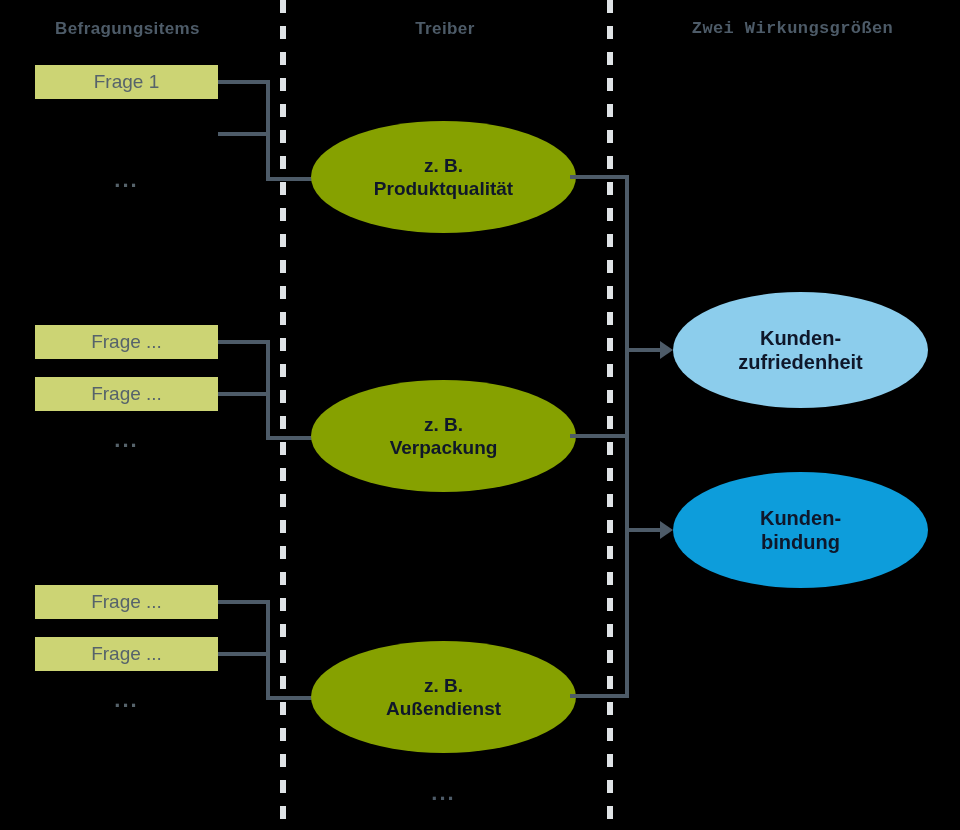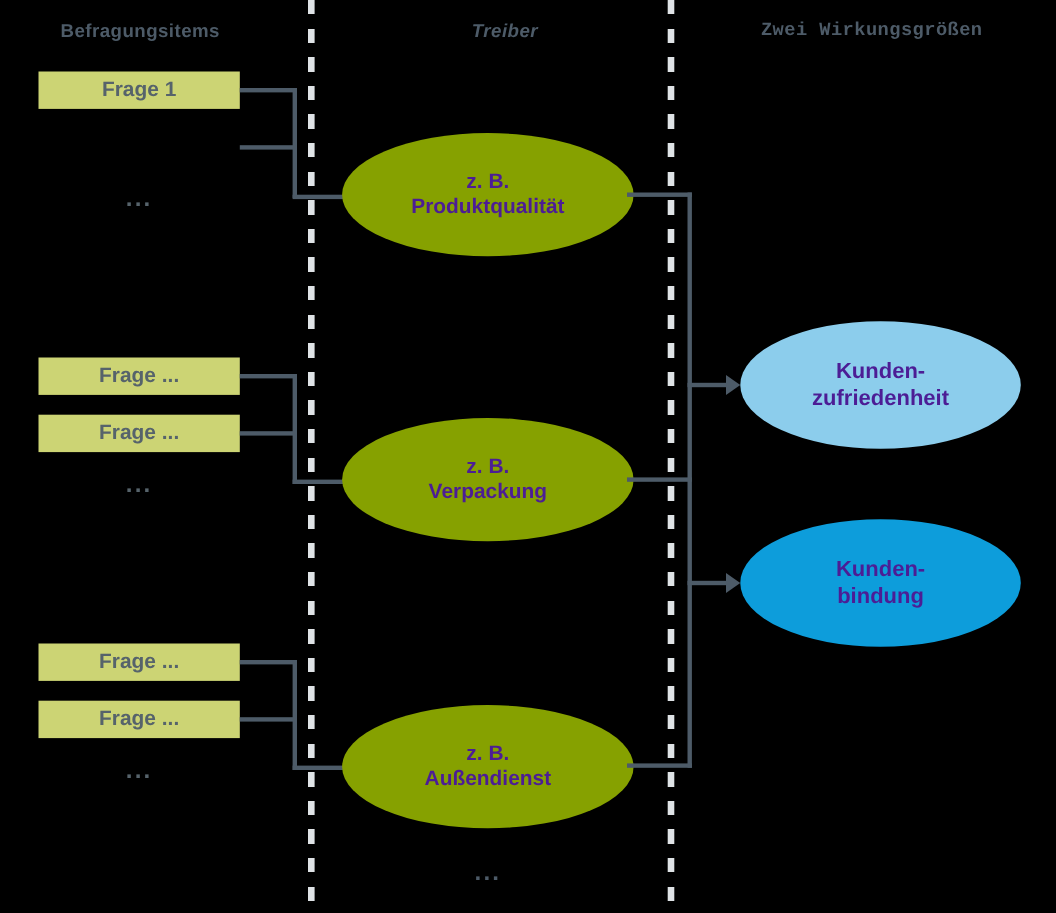--- a/index.html
+++ b/index.html
@@ -5,44 +5,44 @@
   html,body{margin:0;padding:0;background:#000;}
   body{width:960px;height:830px;position:relative;overflow:hidden;
        font-family:"Liberation Sans",sans-serif;}
   #stage{position:absolute;left:0;top:0;width:960px;height:830px;padding-left:21px;}
 
   
   .col-head{position:absolute;top:16px;height:26px;line-height:26px;
             text-align:center;font-weight:bold;font-size:17px;
             letter-spacing:.4px;color:#4d5b68;white-space:nowrap;}
   #head-items{left:0;width:255px;}
-  #head-driver{left:309px;width:300px;font-style:italic;}
+  #head-driver{left:295px;width:300px;}
   #head-effects{left:625px;width:335px;font-family:Liberation Mono, monospace;}
 
   
   .divider{position:absolute;top:0;width:6px;height:830px;
            background:repeating-linear-gradient(to bottom,
               #dfe3e6 0px,#dfe3e6 13px,
               rgba(0,0,0,0) 13px,rgba(0,0,0,0) 26px);}
   #divider-1{left:280px;}
   #divider-2{left:607px;}
 
   
   .item-box{position:absolute;left:35px;width:183px;height:34px;
             background:#ccd474;color:#56636b;font-size:19px;
             display:flex;align-items:center;justify-content:center;
-            box-sizing:border-box;font-weight:bold;}
+            box-sizing:border-box;}
   .group-dots{position:absolute;left:35px;width:183px;height:20px;
               color:#56636b;font-size:22px;font-weight:bold;line-height:20px;
               text-align:center;letter-spacing:2px;}
 
   
   .ellipse{position:absolute;border-radius:50%;
            display:flex;flex-direction:column;align-items:center;
-           justify-content:center;text-align:center;color:#4c1d95;
+           justify-content:center;text-align:center;color:#0f172a;
            font-weight:bold;line-height:1.22;}
   .driver{width:265px;height:112px;left:311px;background:#86a100;font-size:19px;}
   .effect{width:255px;height:116px;left:673px;font-size:20px;text-align:center;}
 
   
   .seg{position:absolute;background:#4d5b68;}
   .h{height:4px;}
   .v{width:4px;}
 
   .arrowhead{position:absolute;width:0;height:0;

